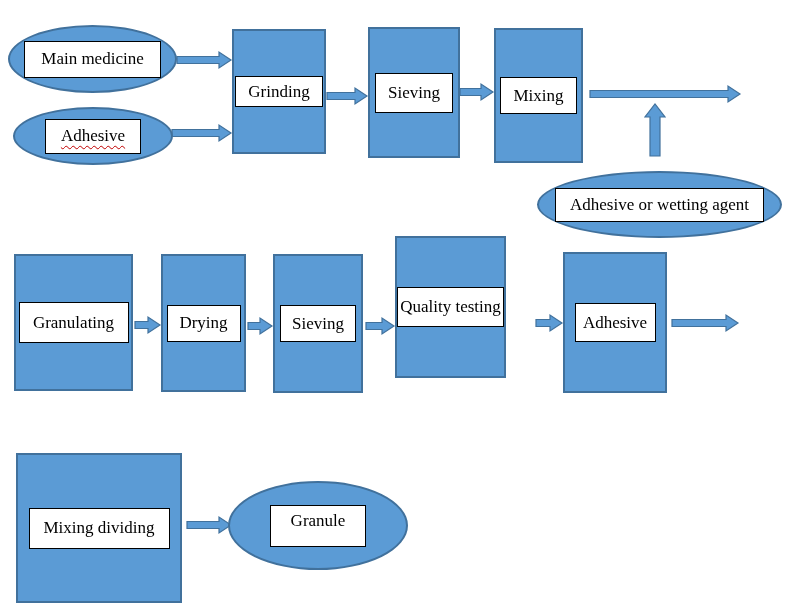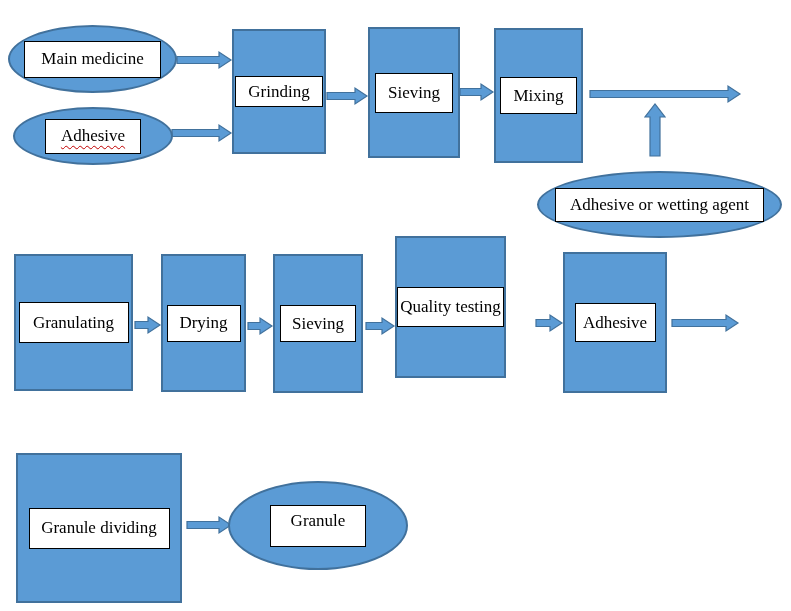--- a/index.html
+++ b/index.html
@@ -108,20 +108,20 @@
 
   <div class="node" style="left:395px;top:236px;width:111px;height:142px">
     <div class="label" style="width:128px;height:40px">Quality testing</div>
   </div>
 
   <div class="node" style="left:563px;top:252px;width:104px;height:141px">
     <div class="label" style="width:81px;height:39px">Adhesive</div>
   </div>
 
   <div class="node" style="left:16px;top:453px;width:166px;height:150px">
-    <div class="label" style="width:141px;height:41px">Granule dividing</div>
+    <div class="label" style="width:141px;height:41px">Mixing dividing</div>
   </div>
 
   <div class="node ellipse" style="left:228px;top:481px;width:180px;height:89px">
     <div class="label" style="width:96px;height:42px;align-items:flex-start;padding-top:6px">Granule</div>
   </div>
 
 </div>
 
 </body></html>

